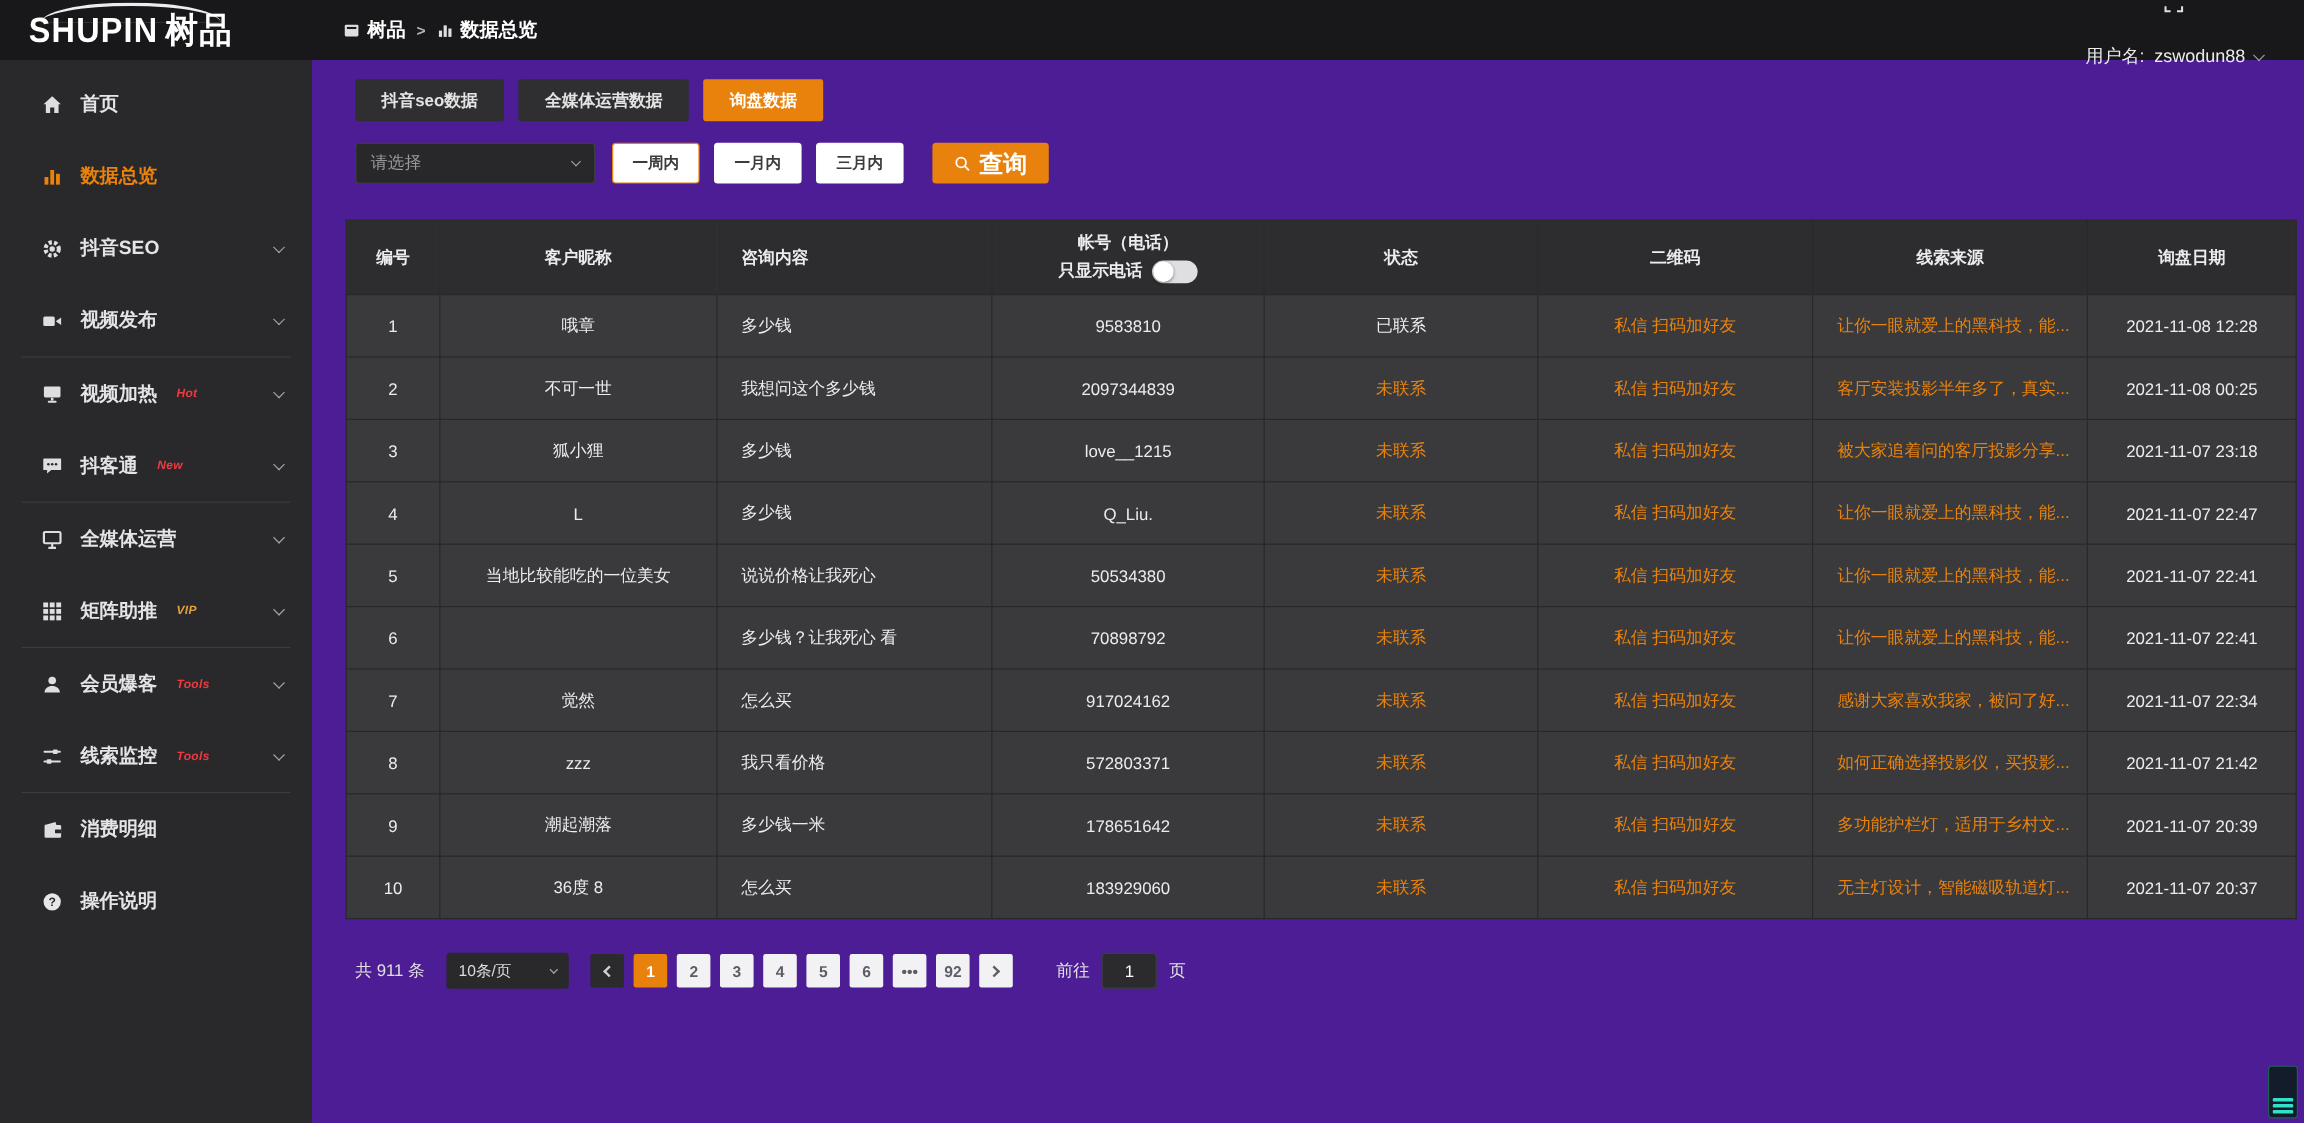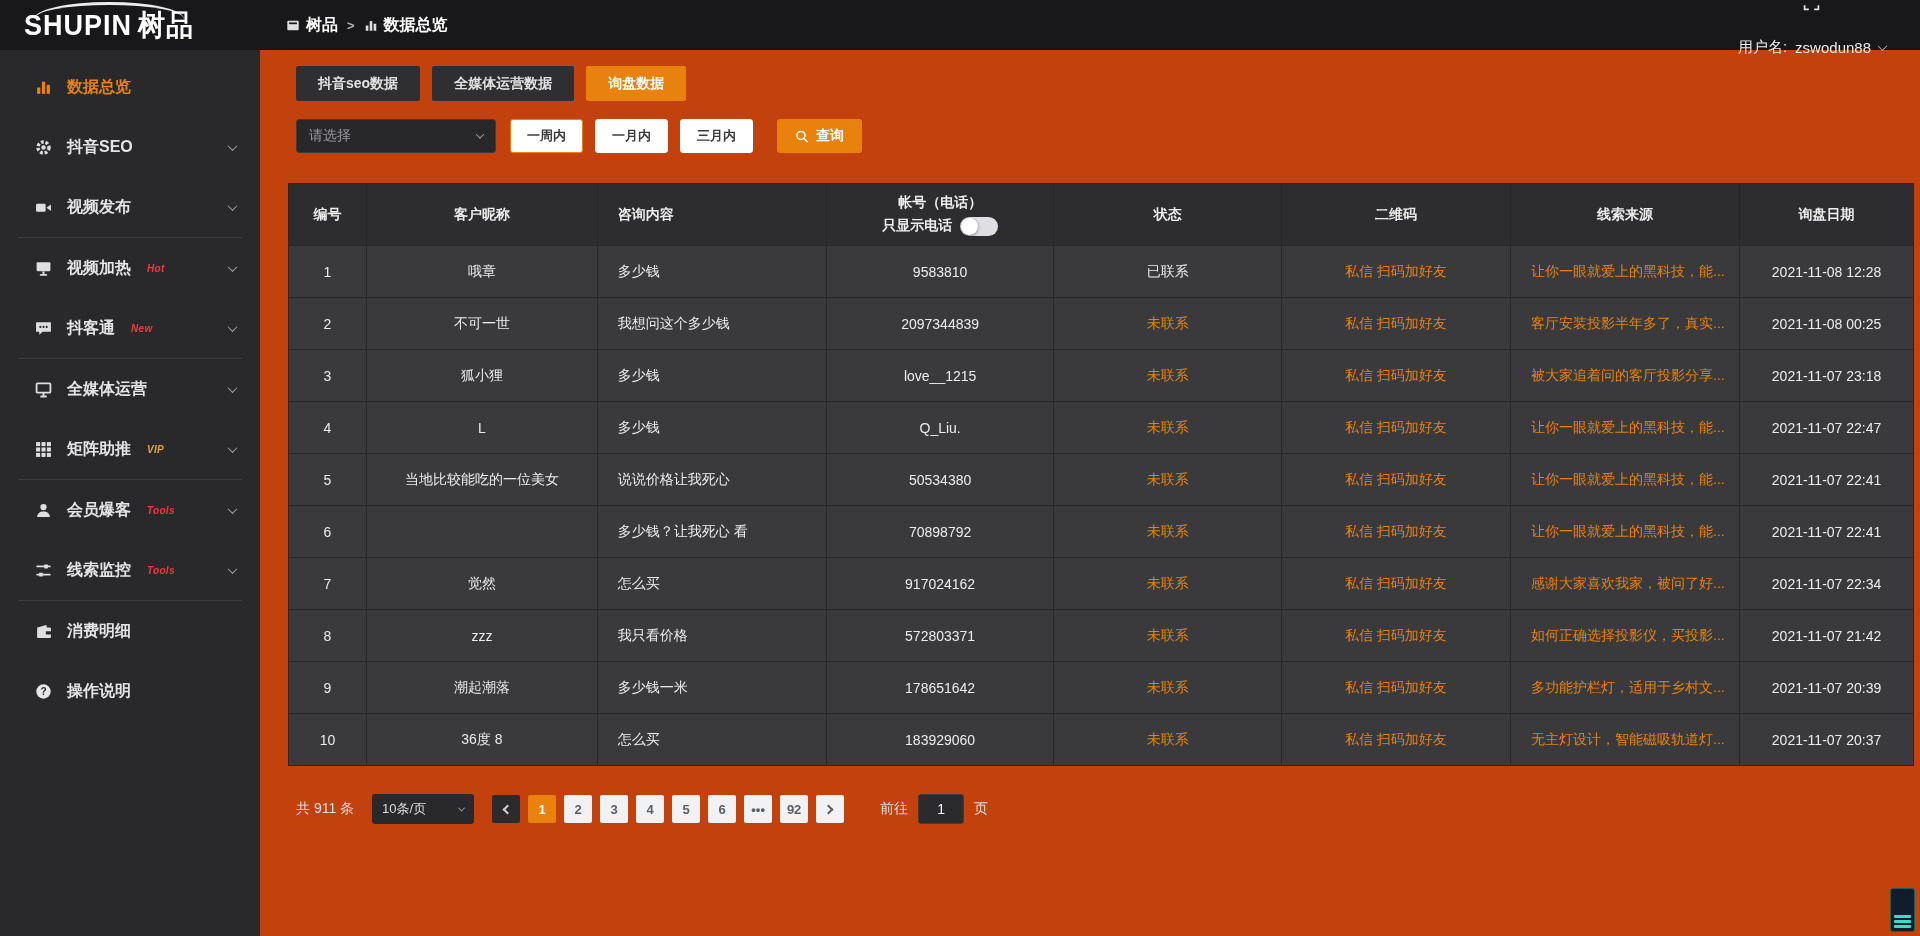--- a/index.html
+++ b/index.html
@@ -1,18 +1,18 @@
 <!DOCTYPE html>
 <html><head>
 <meta charset="utf-8">
 <style>
   * { margin:0; padding:0; box-sizing:border-box; }
   html,body { width:1920px; height:936px; }
   body { font-family:"Liberation Sans","DejaVu Sans",sans-serif; background:#1d1d1f; overflow:hidden; }
-  .page { position:relative; width:1920px; height:936px; background:#c2410c; overflow:hidden; }
+  .page { position:relative; width:1920px; height:936px; background:#4c1d95; overflow:hidden; }
 
   
   .topbar { position:absolute; top:0; left:0; width:1920px; height:50px; background:#18181a; display:flex; align-items:center; z-index:5; }
   .logo-wrap { width:260px; height:100%; position:relative; display:flex; align-items:center; padding-left:24px; flex-shrink:0; }
   .logo-arc { position:absolute; top:2px; left:34px; width:150px; height:17px; border-top:3px solid #ededed; border-radius:50% 50% 0 0 / 100% 100% 0 0; }
   .logo-text { color:#fff; font-size:27px; font-weight:800; letter-spacing:1px; transform:scaleY(1.08); white-space:nowrap; }
   .logo-cn { margin-left:6px; }
   .breadcrumb { display:flex; align-items:center; gap:9px; padding-left:26px; color:#fff; font-size:16px; font-weight:bold; }
   .crumb { display:flex; align-items:center; gap:6px; cursor:pointer; }
   .crumb-sep { color:#b5b5b5; font-size:13px; font-weight:bold; }
@@ -41,21 +41,21 @@
   .tabs-row { display:flex; gap:12px; margin:16px 0 0 24px; }
   .tab-btn { height:35px; padding:0 22px; background:#2f2f32; color:#e3e3e3; font-size:14px; font-weight:bold; border:none; border-radius:2px; cursor:pointer; font-family:inherit; }
   .tab-btn.active { background:#e8820c; color:#fff; }
 
   .filter-row { display:flex; align-items:center; gap:14px; margin:18px 0 0 24px; }
   .select { width:200px; height:34px; background:#28282b; border:1px solid #3d3d41; border-radius:3px; display:flex; align-items:center; padding:0 12px; color:#97979c; font-size:14px; cursor:pointer; }
   .select .chev-down { margin-left:auto; width:6px; height:6px; }
   .range-group { display:flex; gap:12px; }
   .range-btn { height:34px; padding:0 16px; background:#fff; color:#3c3c3c; font-size:13px; font-weight:bold; border:1px solid #fdfdfd; border-radius:3px; cursor:pointer; font-family:inherit; }
   .range-btn.selected { border:1.5px solid #e8820c; }
-  .query-btn { height:34px; padding:0 18px; margin-left:10px; background:#e8820c; color:#fff; font-size:14px; font-weight:bold; border:none; border-radius:3px; display:flex; align-items:center; gap:7px; cursor:pointer; font-family:inherit; }
+  .query-btn { height:34px; padding:0 18px; margin-left:10px; background:#e8820c; color:#fff; font-size:20px; font-weight:bold; border:none; border-radius:3px; display:flex; align-items:center; gap:7px; cursor:pointer; font-family:inherit; }
 
   
   .table-wrap { margin:30px 18px 0 16px; }
   table { width:100%; border-collapse:collapse; background:#3a3a3d; table-layout:fixed; }
   th,td { border:1px solid #28282b; font-size:14px; color:#ececec; text-align:center; padding:0 10px; overflow:hidden; white-space:nowrap; text-overflow:ellipsis; }
   thead th { height:62px; background:#2d2d30; font-weight:bold; }
   tbody td { height:52px; }
   .td-left { text-align:left; padding-left:20px; }
   .orange { color:#e8820c; }
   td.contacted { color:#ececec; }
@@ -125,20 +125,28 @@
       <span class="user-entry">
         <span>用户名:</span>
         <span>zswodun88</span>
         <span class="chev-down"></span>
       </span>
     </div>
   </div>
 
   <div class="sidebar">
 
+    <div class="side-item">
+      <span class="s-icon">
+          <svg viewBox="0 0 16 16" fill="currentColor">
+            <path d="M8 1.2 14.8 7.4 13 7.4 13 14.2 9.6 14.2 9.6 10 6.4 10 6.4 14.2 3 14.2 3 7.4 1.2 7.4z"></path>
+          </svg>
+        </span>
+      <span>首页</span>
+    </div>
 
     <div class="side-item active">
       <span class="s-icon">
           <svg viewBox="0 0 16 16" fill="currentColor">
             <rect x="2" y="8" width="3" height="6"></rect>
             <rect x="6.5" y="2.5" width="3" height="11.5"></rect>
             <rect x="11" y="5.5" width="3" height="8.5"></rect>
           </svg>
         </span>
       <span>数据总览</span>

